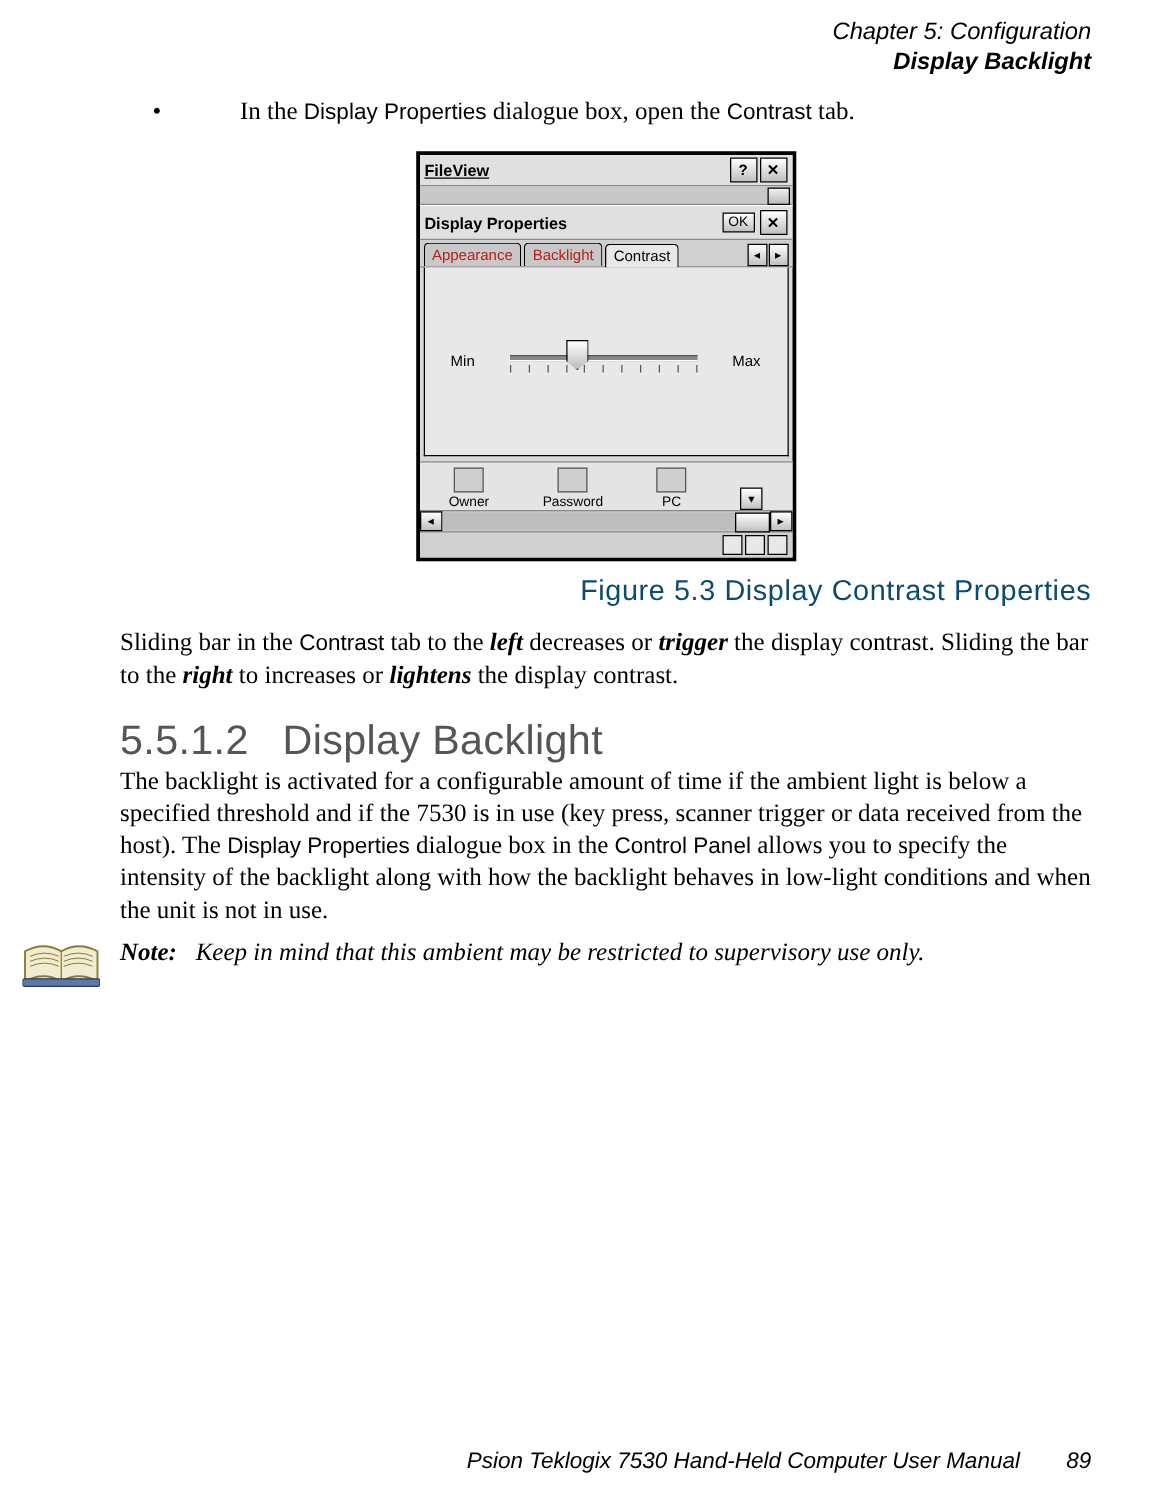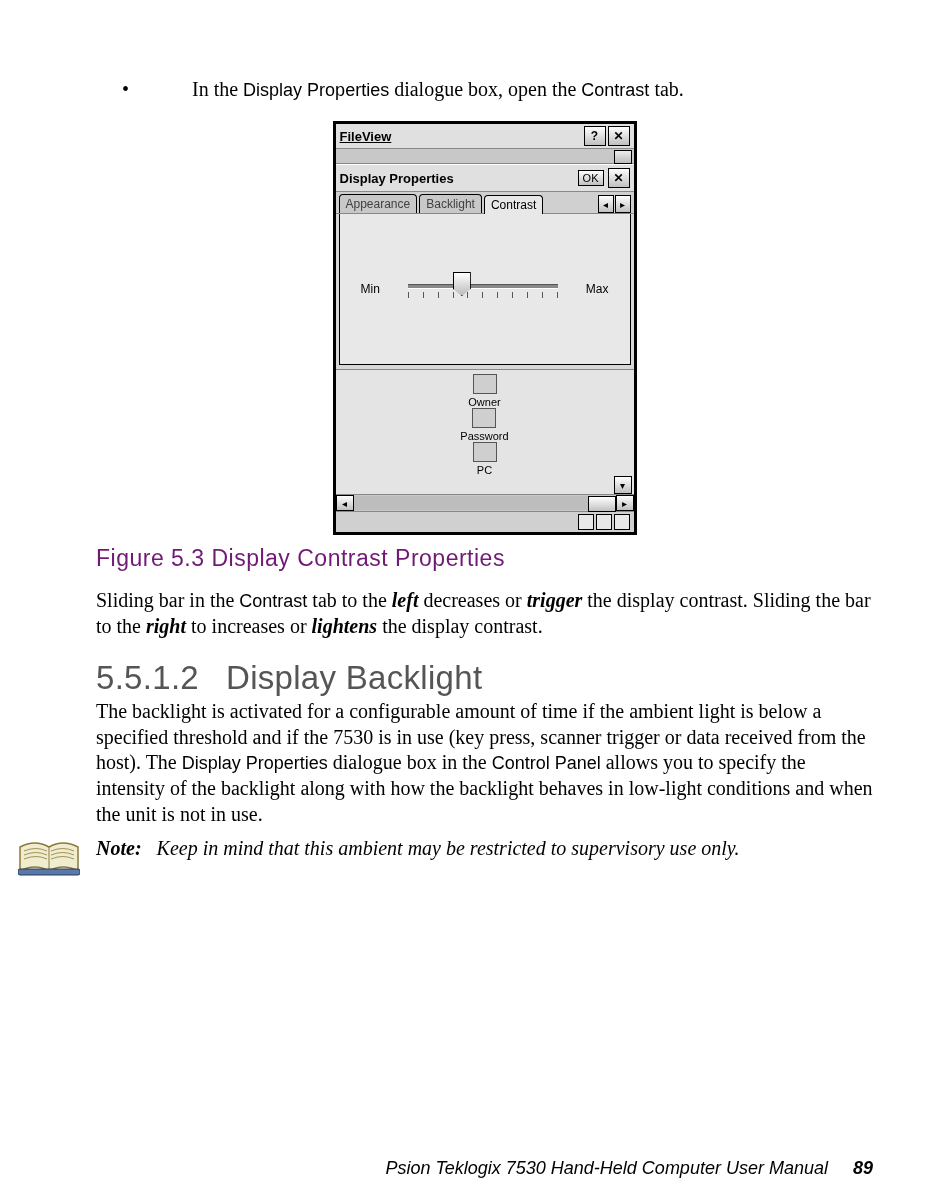--- a/index.html
+++ b/index.html
@@ -113,21 +113,21 @@
     align-items: flex-end;
     background: #d0d0d0;
     padding: 2px 3px 0 3px;
     border-bottom: 1px solid #888;
     gap: 2px;
   }
   .tab {
     border: 1px solid #000;
     border-bottom: none;
     background: #c8c8c8;
-    color: #404040;
+    color: #b91c1c;
     padding: 2px 6px;
     border-top-left-radius: 4px;
     border-top-right-radius: 4px;
     font-size: 12px;
   }
   .tab.active {
     background: #e8e8e8;
     color: #000;
     position: relative;
     top: 1px;
@@ -188,21 +188,20 @@
   }
   .icon-row {
     display: flex;
     align-items: center;
     justify-content: space-around;
     background: #e4e4e4;
     padding: 4px 2px 0 2px;
     border-top: 1px solid #888;
     font-size: 11px;
     text-align: center;
-    flex-direction: column;
   }
   .icon-row .ic { display:flex; flex-direction:column; align-items:center; gap:2px; color:#000; }
   .icon-row .glyph {
     width: 22px; height: 18px; border:1px solid #555; background:#cfcfcf;
   }
   .icon-row .down {
     width: 16px; height: 16px; border: 1px solid #000; background: linear-gradient(#fff,#c0c0c0);
     display:inline-flex;align-items:center;justify-content:center;font-size:10px;
     align-self: flex-end;
   }
@@ -214,25 +213,25 @@
     display:inline-flex;align-items:center;justify-content:center;font-size:10px;
   }
   .hscroll .track { flex:1; height:14px; background:#bdbdbd; }
   .hscroll .thumb { width: 26px; height: 14px; border:1px solid #000; background:linear-gradient(#fff,#c0c0c0); margin-left:auto; }
   .statusbar {
     display:flex; justify-content:flex-end; gap:2px; padding:2px 4px;
     background:#d0d0d0; border-top:1px solid #888;
   }
   .statusbar .sic { width:14px; height:14px; border:1px solid #000; background:#e8e8e8; }
   .figcap {
-    text-align: left;
+    text-align: right;
     margin-top: 10px;
     font-family: "Arial Narrow", Arial, Helvetica, sans-serif;
     font-size: 23px;
-    color: #701a75;
+    color: #0c4a6e;
     letter-spacing: 0.5px;
   }
   .para {
     margin-top: 16px;
     font-size: 20px;
     line-height: 1.28;
   }
   .para .ui-font { font-size: 18px; }
   h2.sec {
     margin: 20px 0 2px 0;
@@ -261,26 +260,30 @@
   .note-text { flex: 1; }
   .note-text b { font-style: italic; }
   .footer {
     position: absolute;
     bottom: 18px;
     right: 56px;
     font-family: Arial, Helvetica, sans-serif;
     font-style: italic;
     font-size: 18px;
   }
-  .footer .pg { font-weight: 700; margin-left: 20px; }
+  .footer .pg { font-weight: 400; margin-left: 32px; }
 </style>
 </head>
 <body>
 
 <div class="page">
+  <div class="hdr">
+    <div class="l1">Chapter 5: Configuration</div>
+    <div class="l2">Display Backlight</div>
+  </div>
 
   <div class="body-col">
 
     <div class="bullet-row">
       <div class="bullet-dot">•</div>
       <div class="bullet-text">
         <span>In the </span><span class="ui-font">Display Properties</span><span> dialogue box, open the </span><span class="ui-font">Contrast</span><span> tab.</span>
       </div>
     </div>
 

